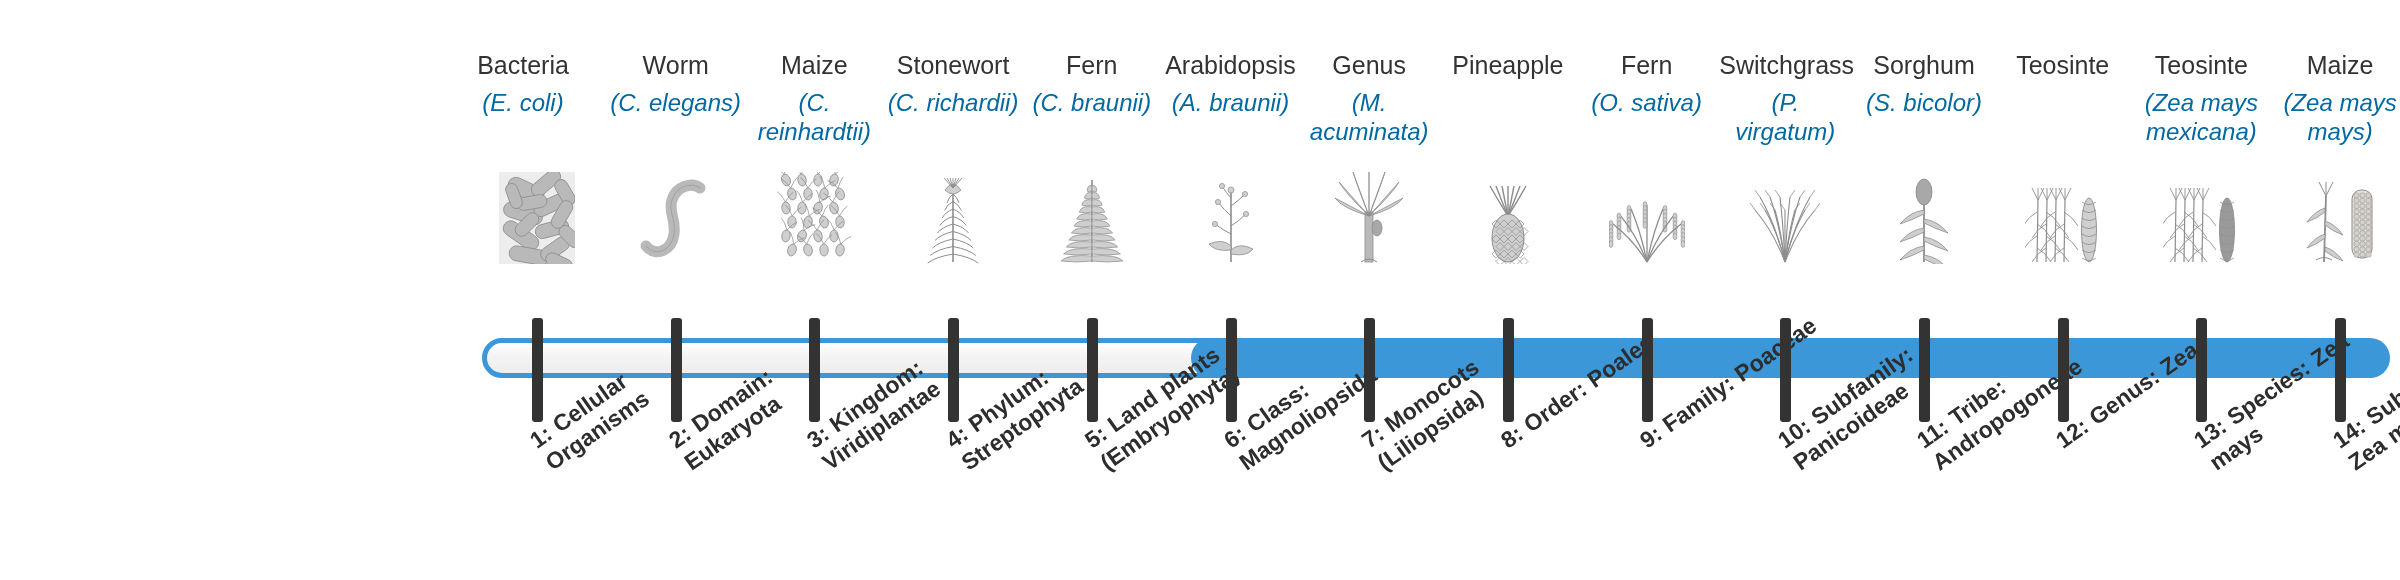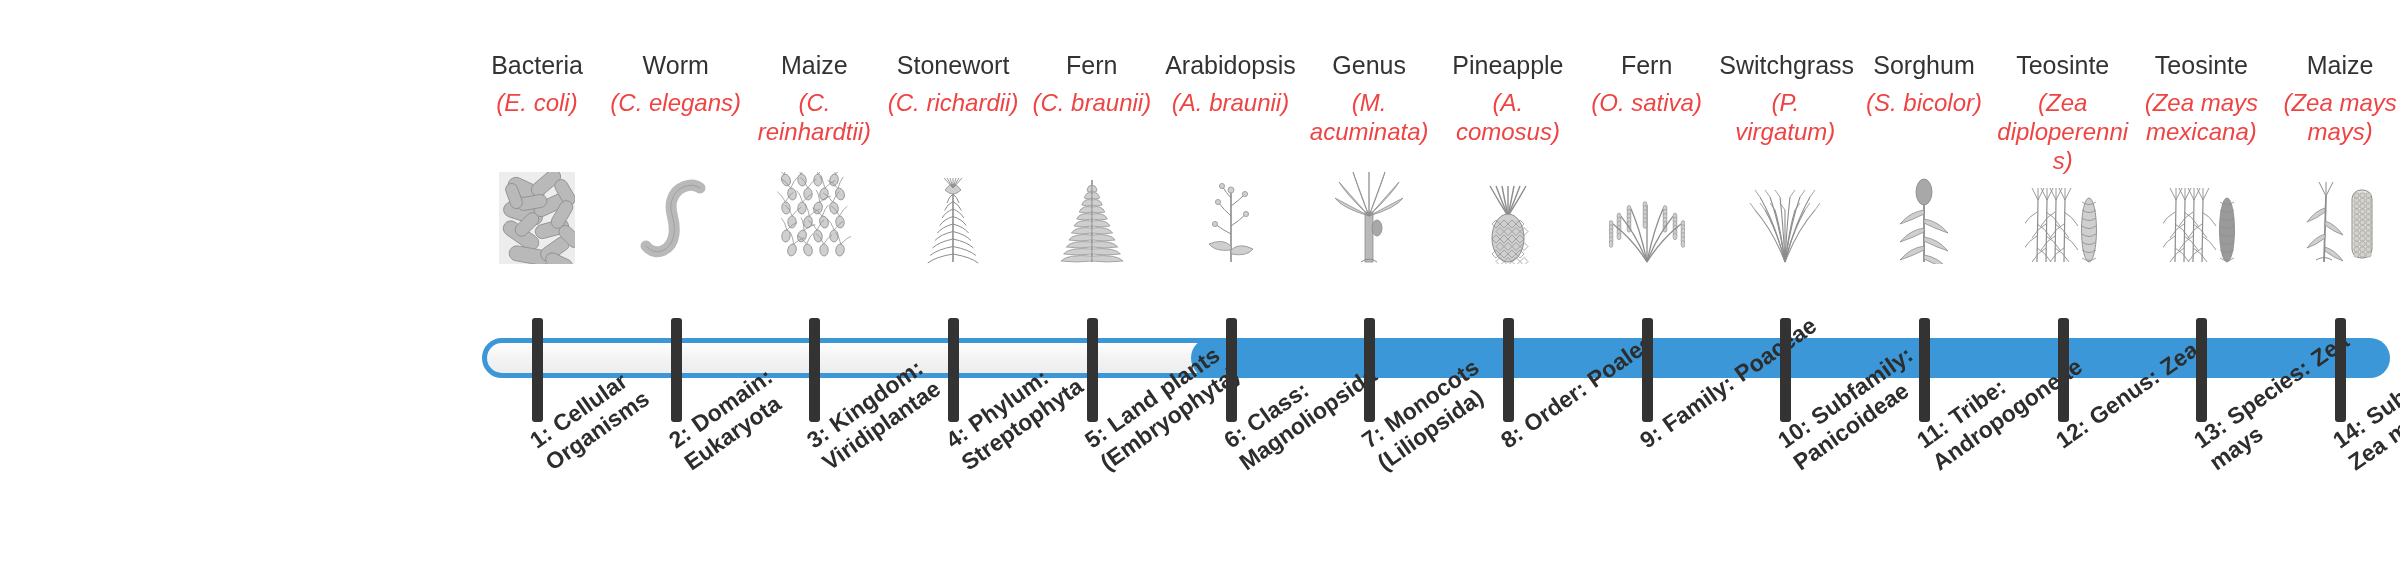--- a/index.html
+++ b/index.html
@@ -52,21 +52,21 @@
   .common-name {
     font-size: 25px;
     line-height: 30px;
     color: #333;
     white-space: nowrap;
   }
   .sci-name {
     font-size: 24px;
     line-height: 29px;
     font-style: italic;
-    color: #ef4444;
+    color: #0369a1;
     margin-top: 8px;
     word-break: break-word;
   }
 
   
   .illo {
     position: absolute;
     top: 172px;
     width: 130px;
     height: 92px;
@@ -127,21 +127,21 @@
 </head>
 <body>
 
 <div id="stage">
 
 
   <div class="track"></div>
   <div class="fill" id="fill" style="left: 1190.5px; width: 1199.6px;"></div>
 
   <div id="columns">
-      <div class="col" style="left:537px">
+      <div class="col" style="left:523px">
         <div class="common-name">Bacteria</div>
         <div class="sci-name">(E. coli)</div>
       </div>
       <div class="illo" style="left:537px">
         <svg width="76" height="92" viewBox="0 0 76 92">
           <rect x="0" y="0" width="76" height="92" fill="#ededed"></rect>
           <rect x="8" y="10" width="38" height="16" rx="8" fill="#b9b9b9" stroke="#8d8d8d" stroke-width="0.8" transform="rotate(25 27 18)"></rect>
           <rect x="30" y="4" width="34" height="14" rx="7" fill="#b9b9b9" stroke="#8d8d8d" stroke-width="0.8" transform="rotate(-40 47 11)"></rect>
           <rect x="4" y="34" width="40" height="15" rx="7.5" fill="#b9b9b9" stroke="#8d8d8d" stroke-width="0.8" transform="rotate(18 24 41.5)"></rect>
           <rect x="34" y="26" width="36" height="14" rx="7" fill="#b9b9b9" stroke="#8d8d8d" stroke-width="0.8" transform="rotate(-25 52 33)"></rect>
@@ -411,21 +411,20 @@
           <path d="M38 44 q 8.8 -24.200000000000003 16 -44 q -3.2 11.2 -16 44 Z" fill="#cfcfcf" stroke="#8d8d8d" stroke-width="0.8"></path>
           <path d="M38 44 q 0 -27.500000000000004 0 -50 q 0 11.5 0 50 Z" fill="#cfcfcf" stroke="#8d8d8d" stroke-width="0.8"></path>
           <ellipse cx="46" cy="56" rx="5" ry="8" fill="#a8a8a8" stroke="#8d8d8d" stroke-width="0.8"></ellipse>
           <path d="M30 90 q 8 -6 16 0" stroke="#8d8d8d" stroke-width="1" fill="none"></path>
         </svg>
       </div>
       <div class="tick" style="left:1369.1999999999998px"></div>
       <div class="taxon" style="left:1357.1999999999998px"><span>7:</span> <span>Monocots</span> <span>(Liliopsida)</span></div>
       <div class="col" style="left:1507.8999999999999px">
         <div class="common-name">Pineapple</div>
-        <div class="sci-name">(A. comosus)</div>
       </div>
       <div class="illo" style="left:1507.8999999999999px">
         <svg width="76" height="92" viewBox="0 0 76 92">
           <path d="M38 44 q -9 -14 -18 -30" stroke="#8d8d8d" stroke-width="1.4" fill="none"></path>
           <path d="M38 44 q -6 -14 -12 -30" stroke="#8d8d8d" stroke-width="1.4" fill="none"></path>
           <path d="M38 44 q -3 -14 -6 -30" stroke="#8d8d8d" stroke-width="1.4" fill="none"></path>
           <path d="M38 44 q 0 -14 0 -30" stroke="#8d8d8d" stroke-width="1.4" fill="none"></path>
           <path d="M38 44 q 3 -14 6 -30" stroke="#8d8d8d" stroke-width="1.4" fill="none"></path>
           <path d="M38 44 q 6 -14 12 -30" stroke="#8d8d8d" stroke-width="1.4" fill="none"></path>
           <path d="M38 44 q 9 -14 18 -30" stroke="#8d8d8d" stroke-width="1.4" fill="none"></path>
@@ -566,21 +565,20 @@
           <path d="M38 56 q -14 2 -24 14 q 12 -4 24 -10 Z" fill="#cfcfcf" stroke="#8d8d8d" stroke-width="0.8"></path>
           <path d="M38 65 q 14 2 24 14 q -12 -4 -24 -10 Z" fill="#cfcfcf" stroke="#8d8d8d" stroke-width="0.8"></path>
           <path d="M38 74 q -14 2 -24 14 q 12 -4 24 -10 Z" fill="#cfcfcf" stroke="#8d8d8d" stroke-width="0.8"></path>
           <path d="M38 83 q 14 2 24 14 q -12 -4 -24 -10 Z" fill="#cfcfcf" stroke="#8d8d8d" stroke-width="0.8"></path>
         </svg>
       </div>
       <div class="tick" style="left:1924px"></div>
       <div class="taxon" style="left:1912px"><span>11:</span> <span>Tribe:</span> <span>Andropogoneae</span></div>
       <div class="col" style="left:2062.7px">
         <div class="common-name">Teosinte</div>
-        <div class="sci-name">(Zea diploperennis)</div>
       </div>
       <div class="illo" style="left:2062.7px">
         <svg width="76" height="92" viewBox="0 0 76 92">
           <path d="M12 90 L13 28" stroke="#8d8d8d" stroke-width="1.2" fill="none"></path>
           <path d="M12 40 q -8 4 -14 14" stroke="#8d8d8d" stroke-width="0.9" fill="none"></path>
           <path d="M12 52 q 8 4 14 14" stroke="#8d8d8d" stroke-width="0.9" fill="none"></path>
           <path d="M12 64 q -8 4 -14 14" stroke="#8d8d8d" stroke-width="0.9" fill="none"></path>
           <path d="M12 76 q 8 4 14 14" stroke="#8d8d8d" stroke-width="0.9" fill="none"></path>
           <path d="M13 28 l -6 -12" stroke="#8d8d8d" stroke-width="0.9" fill="none"></path>
           <path d="M13 28 l 0 -12" stroke="#8d8d8d" stroke-width="0.9" fill="none"></path>

